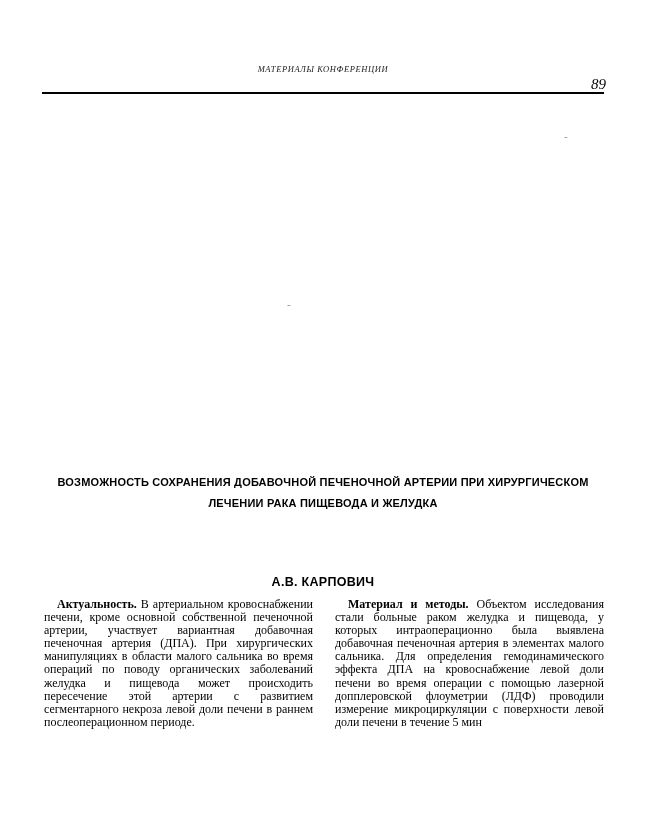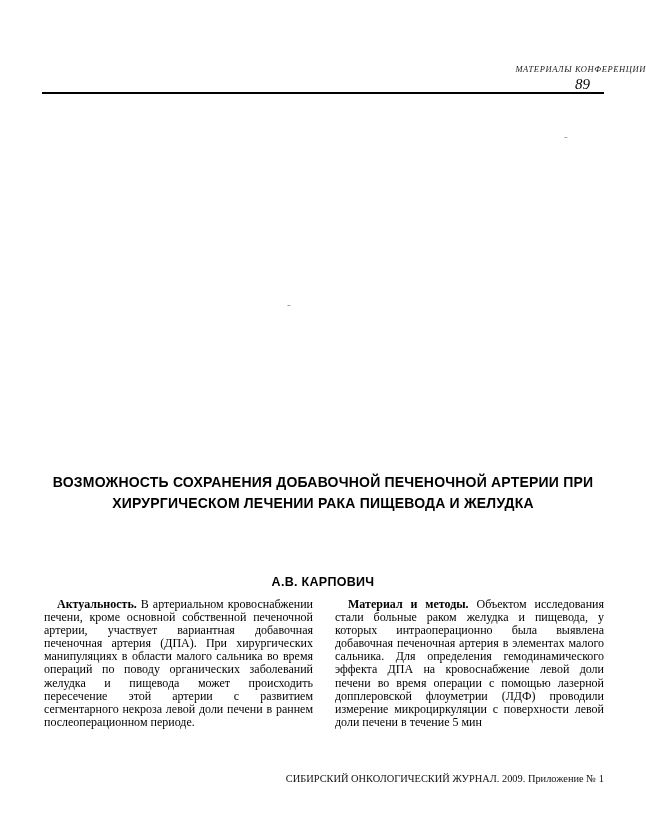--- a/index.html
+++ b/index.html
@@ -16,31 +16,31 @@
     color: #000000;
     overflow: hidden;
   }
 
   
   .running-head {
     position: absolute;
     top: 64px;
     left: 0;
     width: 646px;
-    text-align: right;
+    text-align: center;
     font-family: "Liberation Serif", serif;
     font-style: italic;
     font-size: 8.5px;
     letter-spacing: 0.6px;
     color: #1a1a1a;
   }
   .page-number {
     position: absolute;
     top: 76px;
-    right: 56px;
+    right: 40px;
     font-family: "Liberation Serif", serif;
     font-style: italic;
     font-size: 15px;
     color: #000;
   }
   .head-rule {
     position: absolute;
     top: 92px;
     left: 42px;
     width: 562px;
@@ -60,21 +60,21 @@
 
   
   .title {
     position: absolute;
     top: 472px;
     left: 44px;
     width: 558px;
     text-align: center;
     font-family: "Liberation Sans", sans-serif;
     font-weight: bold;
-    font-size: 14px;
+    font-size: 11px;
     line-height: 21px;
     letter-spacing: 0.2px;
     color: #000;
   }
   .author {
     position: absolute;
     top: 547px;
     left: 44px;
     width: 558px;
     text-align: center;
@@ -158,15 +158,14 @@
     <div class="col">
       <p class="first"><span class="lead">Актуальность.</span><span> В артериальном кровоснабжении печени, кроме основной собственной печеночной артерии, участвует вариантная добавочная печеночная артерия (ДПА). При хирургических манипуляциях в области малого сальника во время операций по поводу органических заболеваний желудка и пищевода может происходить пересечение этой артерии с развитием сегментарного некроза левой доли печени в раннем послеоперационном периоде.</span></p>
     </div>
 
     <div class="col">
       <p><span class="lead">Материал и методы.</span><span> Объектом исследования стали больные раком желудка и пищевода, у которых интраоперационно была выявлена добавочная печеночная артерия в элементах малого сальника. Для определения гемодинамического эффекта ДПА на кровоснабжение левой доли печени во время операции с помощью лазерной допплеровской флоуметрии (ЛДФ) проводили измерение микроциркуляции с поверхности левой доли печени в течение 5 мин</span></p>
     </div>
 
   </div>
 
-  <div class="footer">СИБИРСКИЙ ОНКОЛОГИЧЕСКИЙ ЖУРНАЛ. 2009. Приложение № 1</div>
 
 </div>
 
 </body></html>

